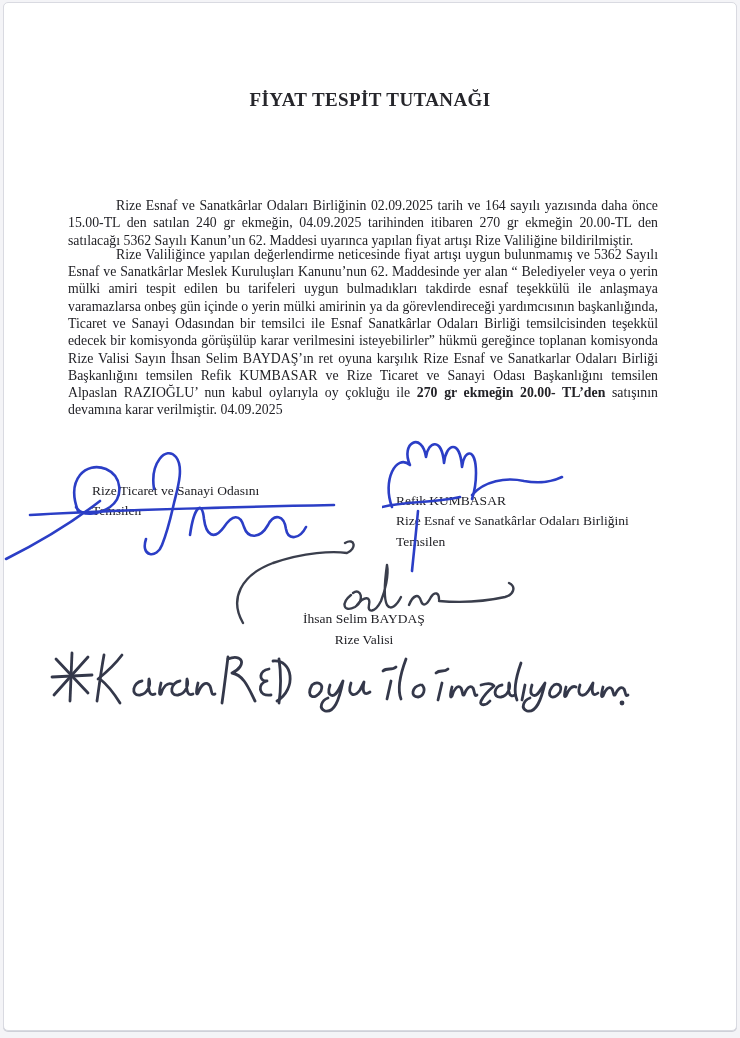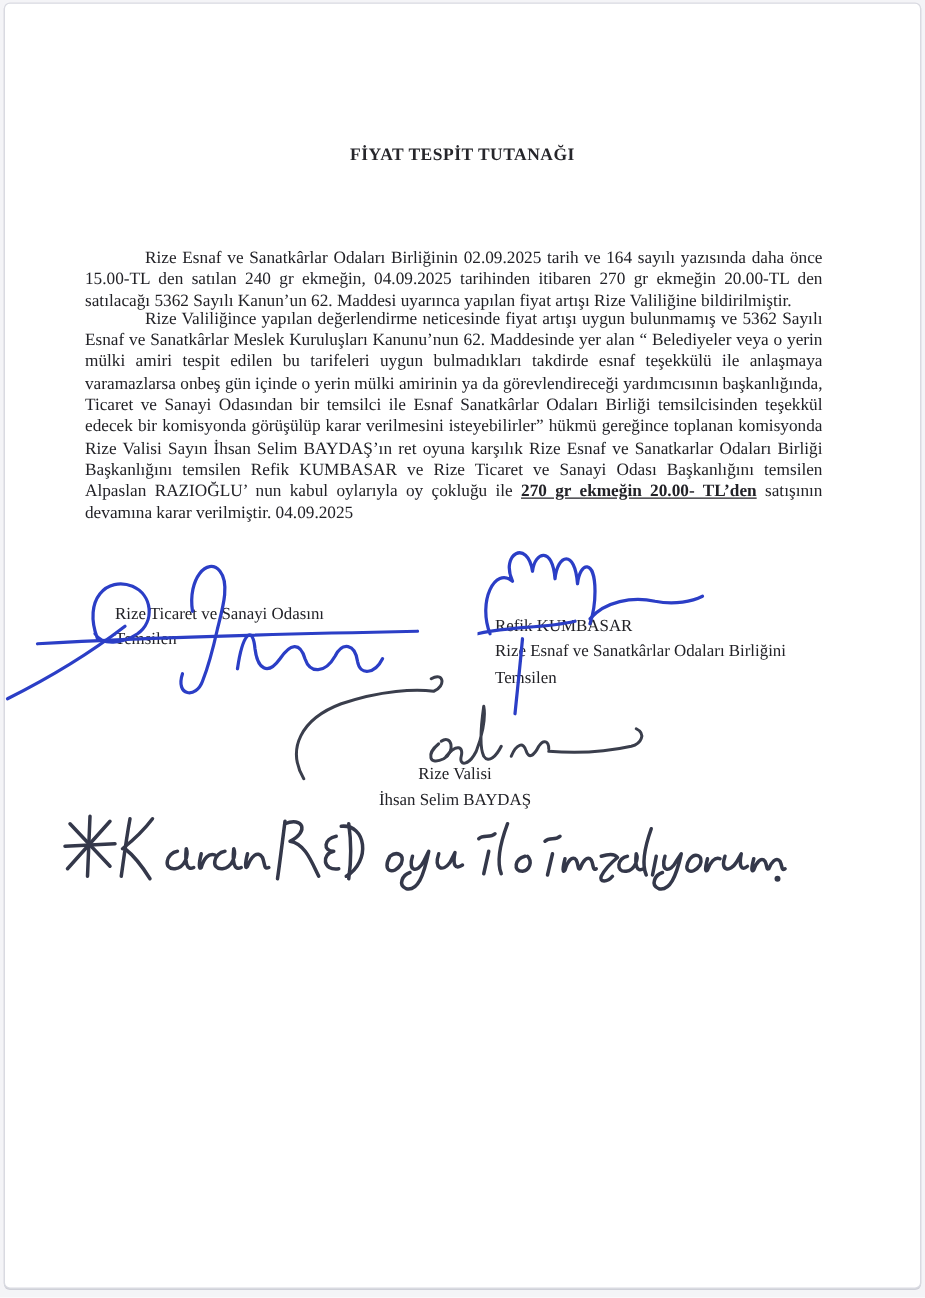--- a/index.html
+++ b/index.html
@@ -12,34 +12,33 @@
   .page{
     position:absolute;left:3px;top:2px;right:3px;bottom:7px;
     background:#ffffff;
     border:1px solid #d9dae1;
     border-radius:5px;
     box-shadow:0 1px 0 #cfd0d8;
   }
   .doc-title{
     position:absolute;left:0;right:0;top:86px;
     text-align:center;
-    font-size:14px;font-weight:700;letter-spacing:.4px;
+    font-size:19px;font-weight:700;letter-spacing:.4px;
     color:#26262b;
-    margin-top:28px;
   }
   .body-copy{
     position:absolute;left:64px;right:78px;
     color:#222227;
     font-size:13.8px;line-height:17.3px;
     text-align:justify;
   }
   #para1{top:146px;margin-top:48px;}
   #para2{top:229px;}
   .body-copy .indent{display:inline-block;width:48px;}
-  .hl{font-weight:700;text-decoration:underline;}
+  .hl{font-weight:700;}
   .sig-block{
     position:absolute;
     color:#222227;font-size:13.5px;line-height:20.4px;
     white-space:nowrap;
   }
   #sig-left{left:88px;top:478px;}
   #sig-right{left:392px;top:488px;}
   #sig-center{left:250px;top:605px;width:220px;text-align:center;line-height:21px;}
   svg.ink{position:absolute;pointer-events:none;}
   svg.ink path{fill:none;stroke-linecap:round;stroke-linejoin:round;}
@@ -64,22 +63,22 @@
     <div>Temsilen</div>
   </div>
 
   <div class="sig-block" id="sig-right">
     <div>Refik KUMBASAR</div>
     <div>Rize Esnaf ve Sanatkârlar Odaları Birliğini</div>
     <div>Temsilen</div>
   </div>
 
   <div class="sig-block" id="sig-center">
+    <div>İhsan Selim BAYDAŞ</div>
     <div>Rize Valisi</div>
-    <div>İhsan Selim BAYDAŞ</div>
   </div>
 
   <svg class="ink blue" style="left:0;top:432px;" width="340" height="135" viewBox="0 0 340 135">
     <path d="M 74 76 C 62 44 82 26 102 34 C 118 41 120 62 106 72 C 94 80 78 82 72 72"></path>
     <path d="M 150 54 C 146 28 162 10 172 22 C 180 32 174 52 170 68 C 166 86 162 100 158 110 C 153 124 136 122 142 104"></path>
     <path d="M 26 80 C 110 75 230 72 330 70"></path>
     <path d="M 96 66 C 70 86 38 106 2 124"></path>
     <path d="M 186 100 C 190 72 198 64 200 84 C 202 100 210 106 220 92 C 228 80 236 78 240 92 C 244 104 256 104 264 90 C 270 78 280 80 282 94 C 284 106 296 104 302 92"></path>
   </svg>
 

